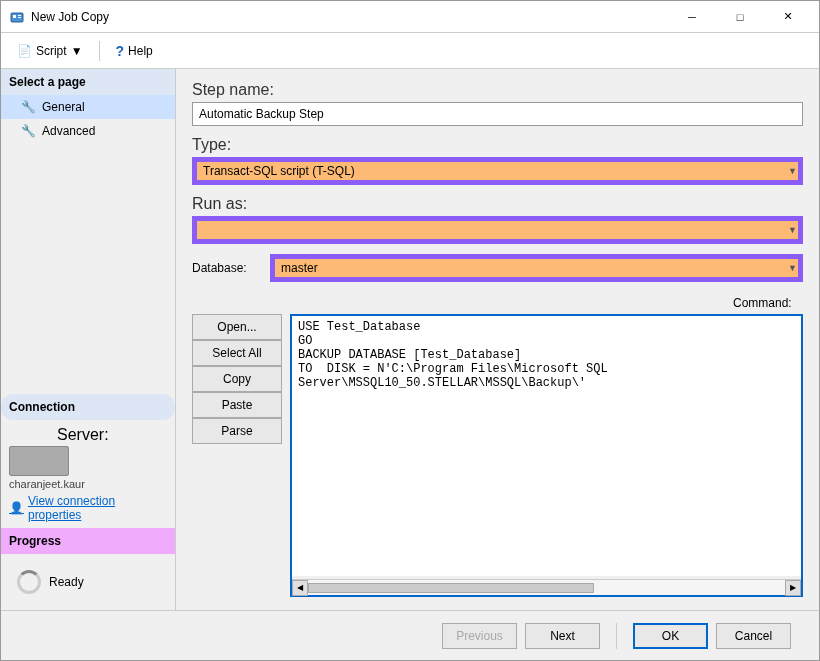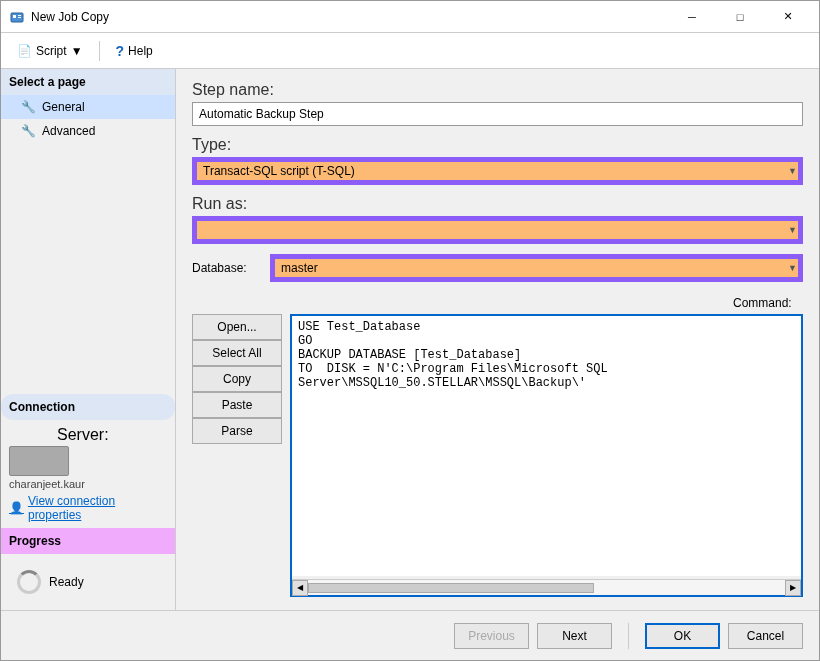--- a/index.html
+++ b/index.html
@@ -183,21 +183,21 @@
               <div style="position:absolute;left:0;top:1px;bottom:1px;width:60%;background:#ccc;border:1px solid #aaa;"></div>
             </div>
             <div style="width:16px;height:16px;background:#e0e0e0;border:1px solid #aaa;display:flex;align-items:center;justify-content:center;font-size:8px;cursor:pointer;">▶</div>
           </div>
         </div>
       </div>
 
     </div>
   </div>
 
-  <div style="height:50px;background:#f0f0f0;border-top:1px solid #ccc;display:flex;align-items:center;justify-content:flex-end;padding:0 16px;gap:8px;">
+  <div style="height:50px;background:#f0f0f0;border-top:1px solid #ccc;display:flex;align-items:center;justify-content:flex-end;padding:0 28px;gap:8px;">
     <button class="bottom-btn" style="color:#aaa;">Previous</button>
     <button class="bottom-btn">Next</button>
     <div style="width:1px;height:26px;background:#ccc;margin:0 8px;"></div>
     <button class="bottom-btn primary">OK</button>
     <button class="bottom-btn">Cancel</button>
   </div>
 
 </div>
 
 </body></html>

